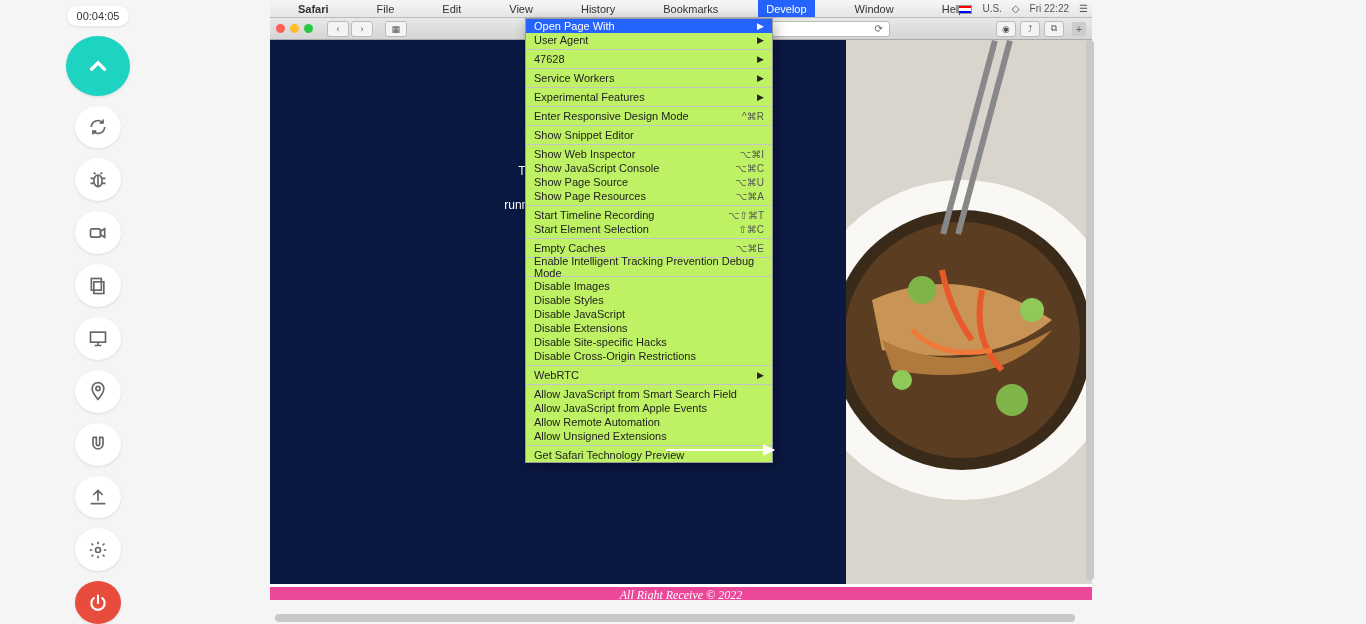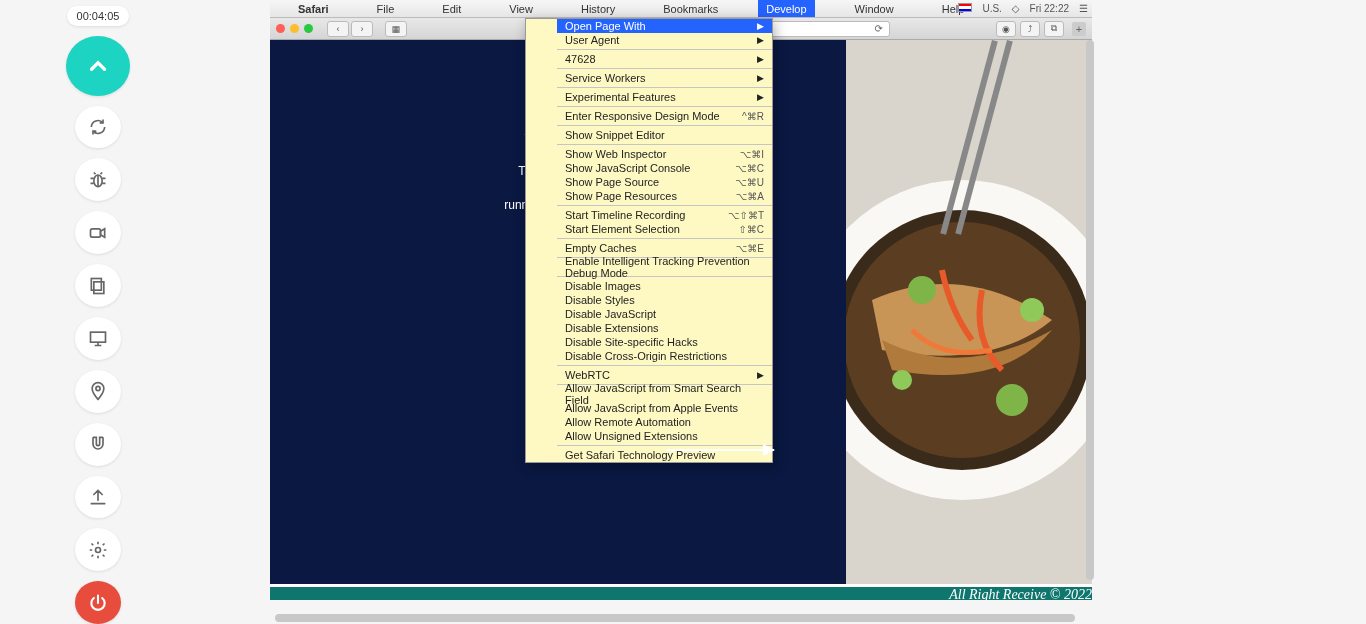--- a/index.html
+++ b/index.html
@@ -17,21 +17,21 @@
 
 .mac-frame { position: absolute; left: 270px; top: 0; width: 822px; height: 614px; }
 
 
 .menubar { height: 18px; background: linear-gradient(#f6f6f6, #e6e6e6); display: flex; align-items: center; font-size: 11px; color: #333; border-bottom: 1px solid #bbb; position: relative; }
 .menubar-left { display: flex; align-items: center; height: 100%; }
 .apple-logo { padding: 0 10px; font-size: 12px; }
 .app-name { font-weight: bold; padding: 0 8px; }
 .menu-item { padding: 0 8px; height: 100%; display: flex; align-items: center; margin-left: 32px; }
 .menu-item.active { background: #2563ff; color: #fff; }
-.menubar-right { position: absolute; right: 4px; display: flex; align-items: flex-start; gap: 10px; font-size: 10px; color: #555; }
+.menubar-right { position: absolute; right: 4px; display: flex; align-items: flex-end; gap: 10px; font-size: 10px; color: #555; }
 .menubar-right .flag { display:inline-block; width:14px; height:9px; background: linear-gradient(to bottom, red 33%, white 33%, white 66%, blue 66%); border:0.5px solid #999; }
 
 
 .safari-toolbar { height: 22px; background: linear-gradient(#e8e8e8, #d5d5d5); border-bottom: 1px solid #aaa; display: flex; align-items: center; padding: 0 6px; gap: 6px; font-size: 11px; }
 .traffic { display: flex; gap: 5px; }
 .traffic span { width: 9px; height: 9px; border-radius: 50%; display: block; }
 .traffic .r { background: #ff5f57; } .traffic .y { background: #ffbd2e; } .traffic .g { background: #28c940; }
 .nav-btns { display: flex; gap: 2px; margin-left: 8px; }
 .nav-btn { width: 22px; height: 16px; background: #f4f4f4; border: 1px solid #bbb; border-radius: 3px; display:flex; align-items:center; justify-content:center; color:#555; font-size:9px; }
 .url-bar { flex: 1; margin: 0 100px 0 180px; height: 16px; background: #fff; border: 1px solid #bbb; border-radius: 3px; font-size: 10px; color: #666; display: flex; align-items: center; justify-content: center; padding: 0 6px; }
@@ -41,24 +41,24 @@
 
 
 .page { height: 560px; background: #0a1842; color: #fff; display: flex; position: relative; overflow: hidden; }
 .page-left { flex: 1; padding: 18px 20px 0 90px; text-align: center; }
 .page-title { font-size: 18px; font-family: Georgia, serif; letter-spacing: 2px; }
 .page-subtitle { font-family: "Brush Script MT", cursive; font-size: 34px; margin-top: 26px; font-style: italic; }
 .page-body { font-family: Georgia, serif; font-size: 12px; margin-top: 20px; line-height: 1.4; }
 .page-btn { display: inline-block; border: 1px solid #fff; padding: 4px 14px; margin-top: 18px; font-size: 11px; }
 .page-right { width: 246px; position: relative; overflow:hidden; }
 .bowl-img { position:absolute; top:0; right:-40px; width:340px; height:600px; }
-.footer { position: absolute; bottom: 0; left: 0; right: 0; height: 16px; background: #0f766e; color: #fff; font-size: 14px; font-style: italic; text-align: right; line-height: 16px; font-family: Georgia, serif; border-top: 3px solid #fff; }
-
-
-.dropdown { position: absolute; left: 255px; top: 18px; width: 248px; background: #fef9c3; border: 1px solid #999; box-shadow: 2px 4px 12px rgba(0,0,0,0.3); font-size: 11px; color: #222; padding-left: 31px; }
+.footer { position: absolute; bottom: 0; left: 0; right: 0; height: 16px; background: #ec4899; color: #fff; font-size: 12px; font-style: italic; text-align: center; line-height: 16px; font-family: Georgia, serif; border-top: 3px solid #fff; }
+
+
+.dropdown { position: absolute; left: 255px; top: 18px; width: 248px; background: #bef264; border: 1px solid #999; box-shadow: 2px 4px 12px rgba(0,0,0,0.3); font-size: 11px; color: #222; }
 .dd-row { height: 14px; padding: 0 8px; display: flex; align-items: center; justify-content: space-between; position: relative; }
 .dd-row.hl { background: #2563ff; color: #fff; }
 .dd-sep { height: 1px; background: #c5c5c5; margin: 2px 0; }
 .dd-arrow { font-size: 9px; }
 .dd-shortcut { font-size: 10px; color: #555; }
 
 
 .arrow { position: absolute; left: 396px; top: 449px; width: 108px; height: 2px; background: #fff; }
 .arrow::after { content: ""; position: absolute; right: -1px; top: -5px; border-left: 12px solid #fff; border-top: 6px solid transparent; border-bottom: 6px solid transparent; }
 

